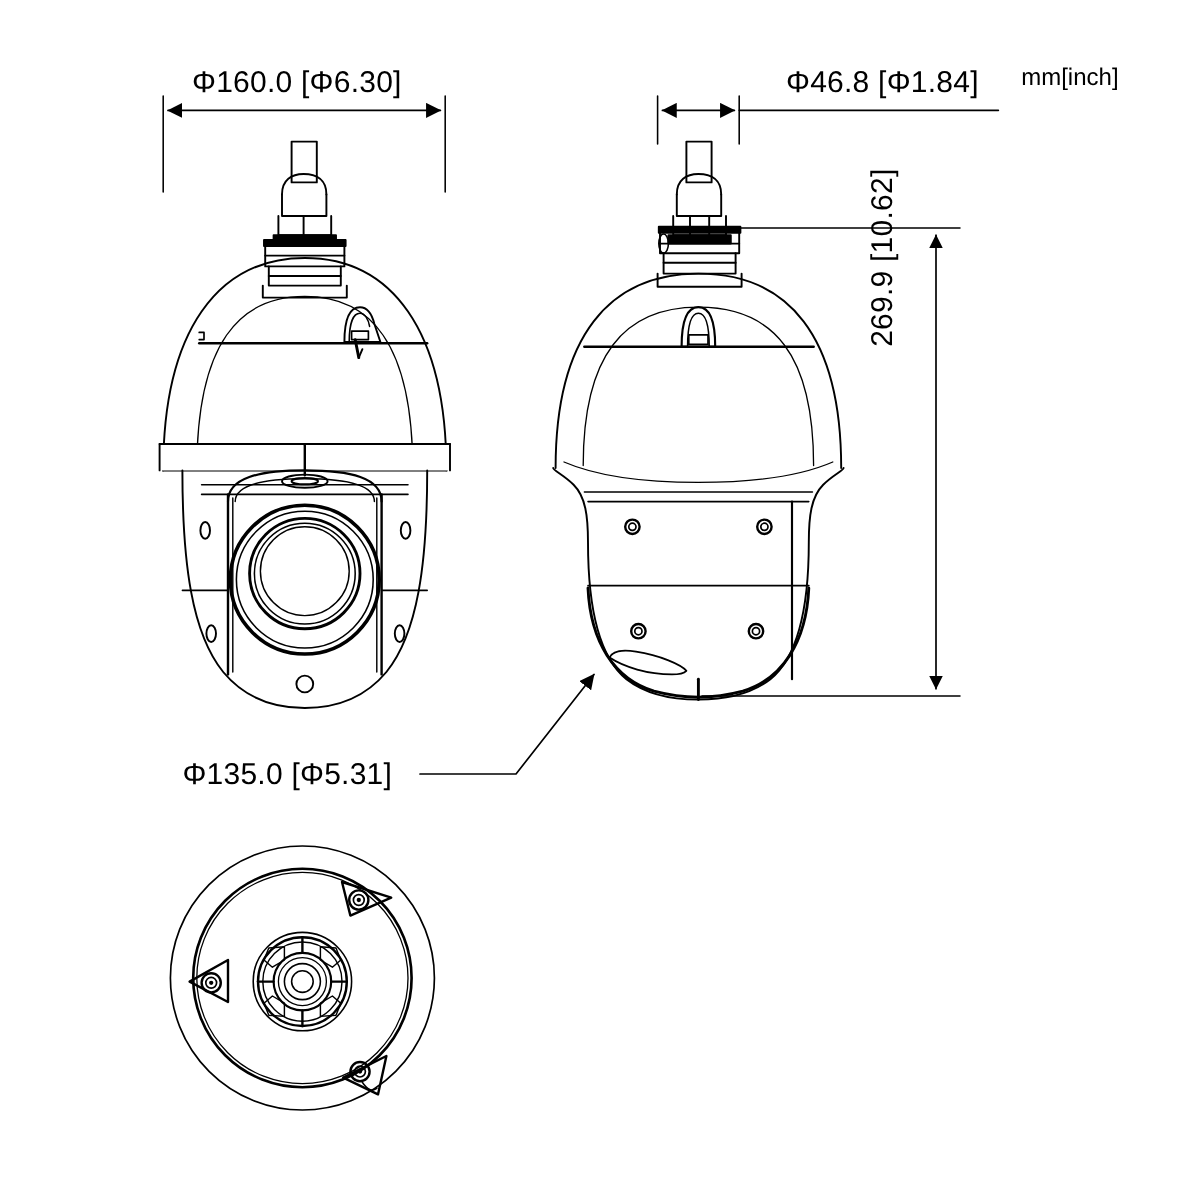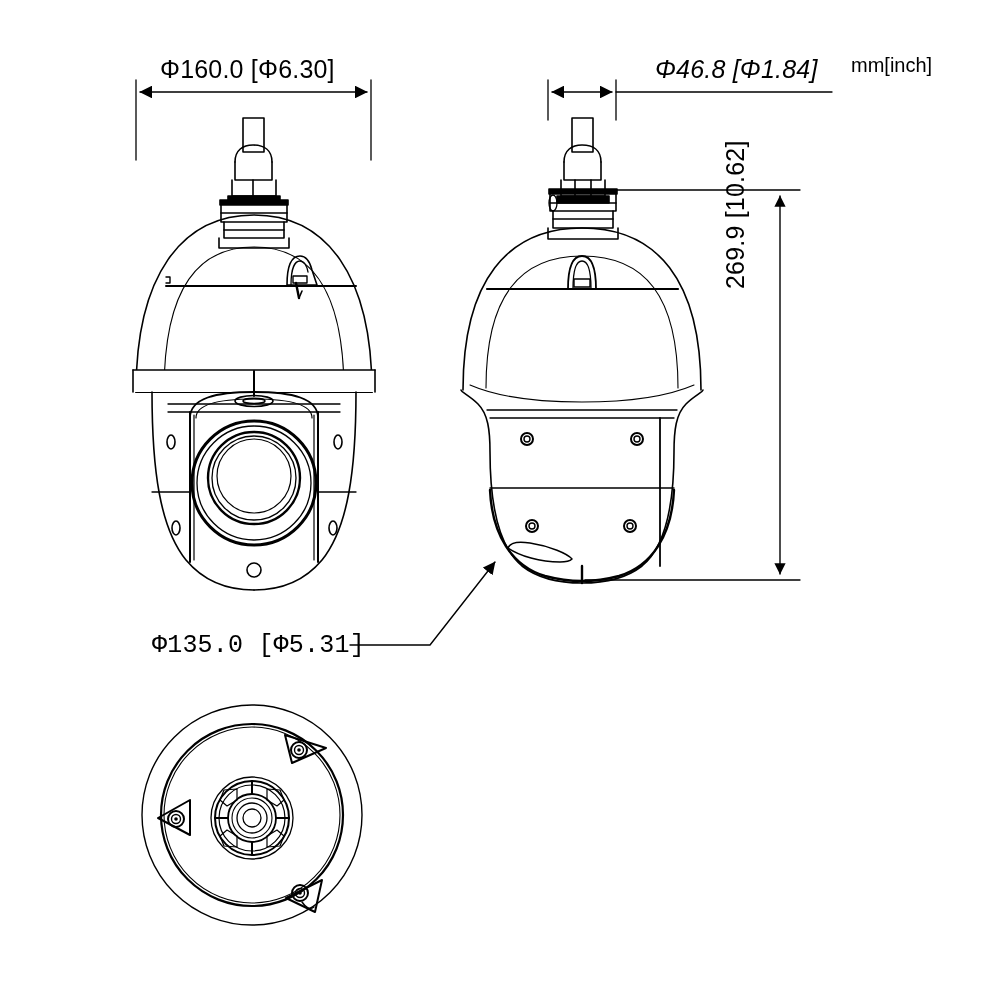--- a/index.html
+++ b/index.html
@@ -36,22 +36,22 @@
     letter-spacing: 0.2px;
   }
   .unit-text {
     position: absolute;
     font-family: "Liberation Sans", sans-serif;
     font-size: 20px;
     color: #000000;
     white-space: nowrap;
   }
   #dim-width-label { left: 160px; top: 55px; }
-  #dim-depth-label { left: 655px; top: 55px; font-style: italic; }
-  #dim-base-label  { left: 152px; top: 631px; font-family: Liberation Mono, monospace; }
+  #dim-depth-label { left: 655px; top: 55px; }
+  #dim-base-label  { left: 152px; top: 631px; }
   #dim-height-label {
     left: 721px;
     top: 289px;
     transform-origin: 0 0;
     transform: rotate(-90deg);
   }
   #unit-label { left: 851px; top: 54px; }
 </style>
 </head>
 <body>

